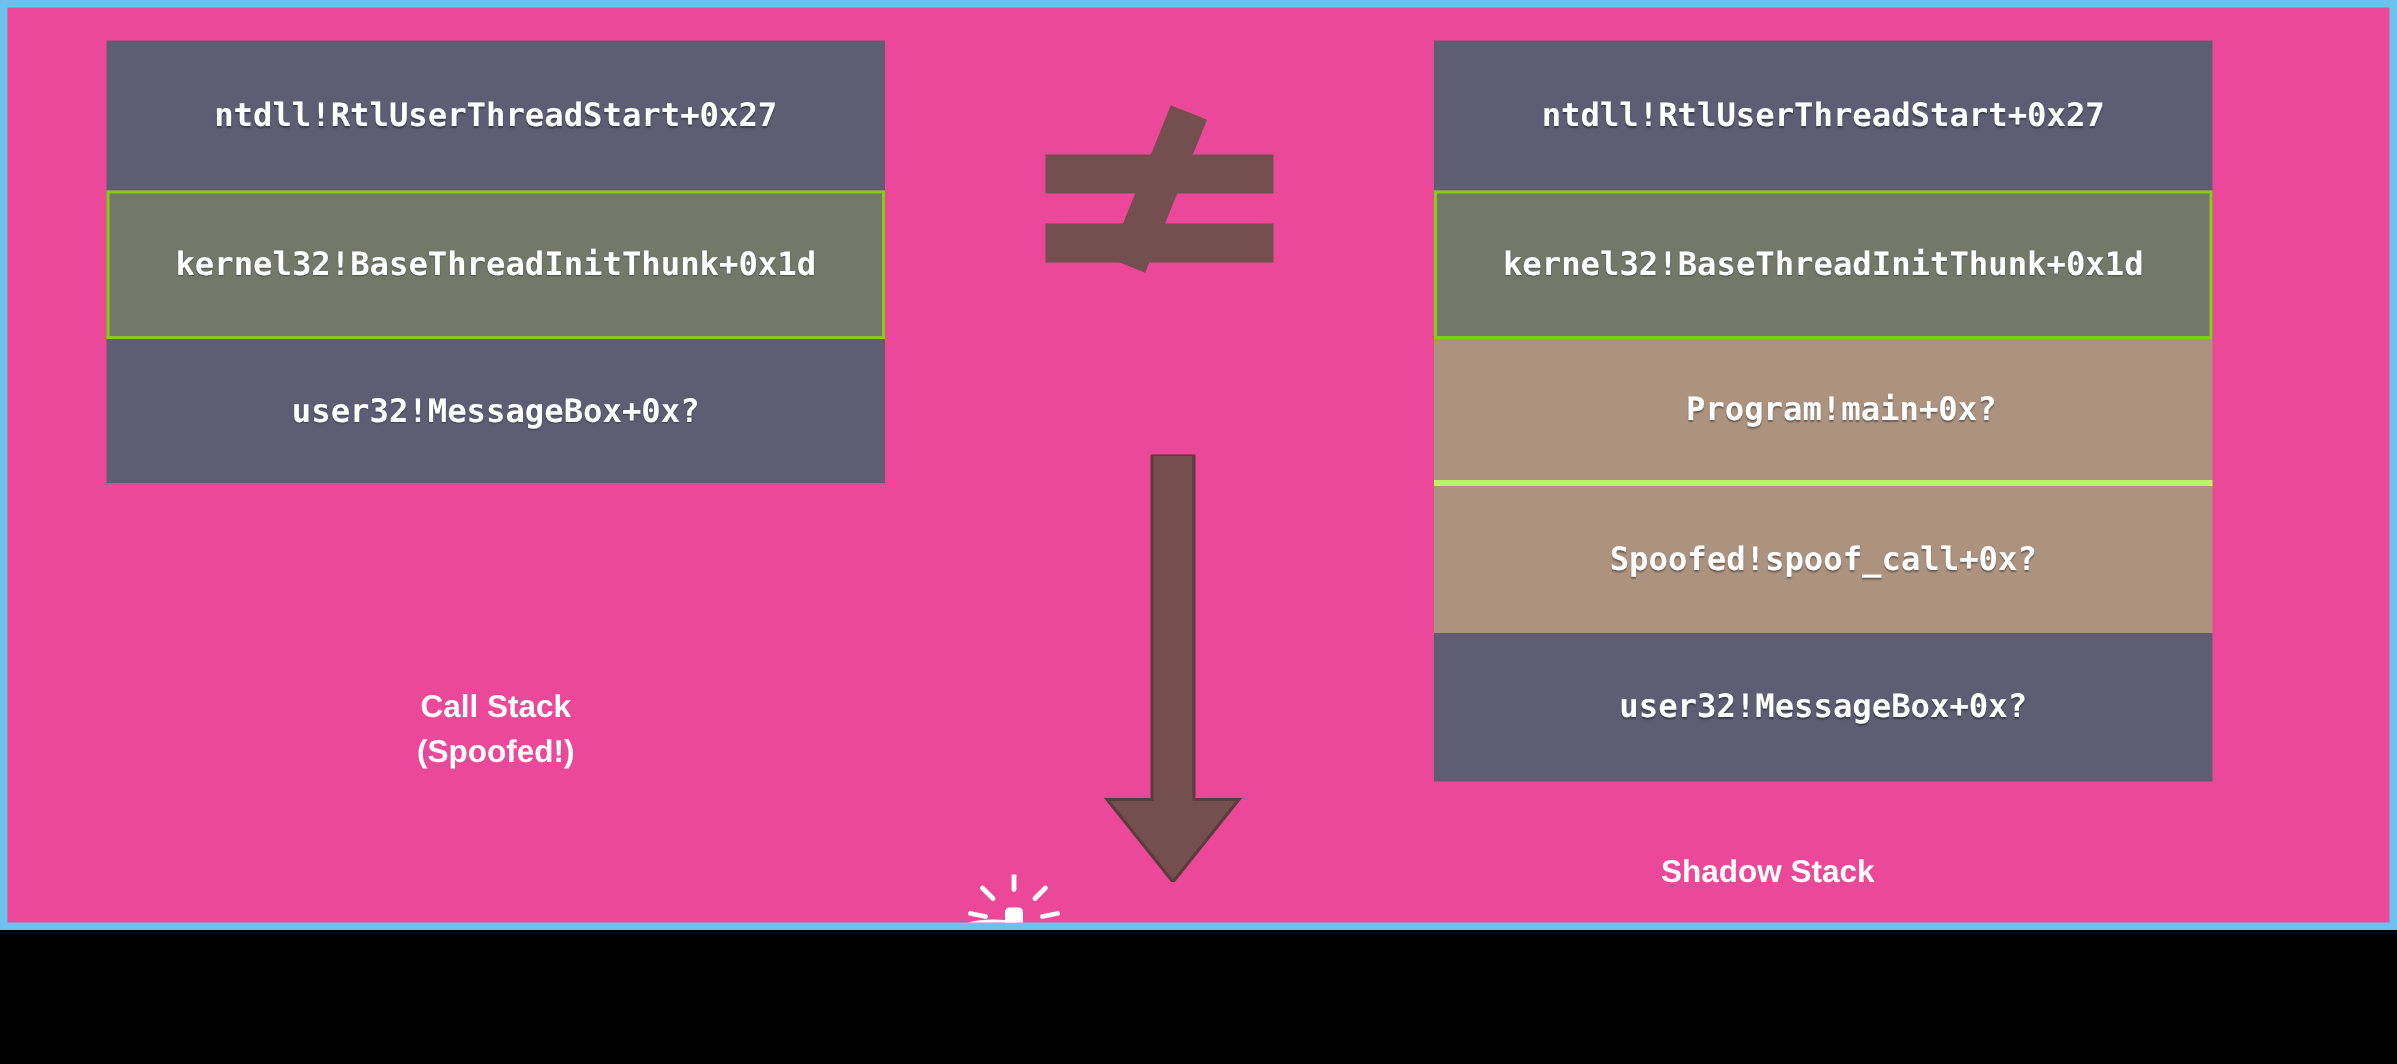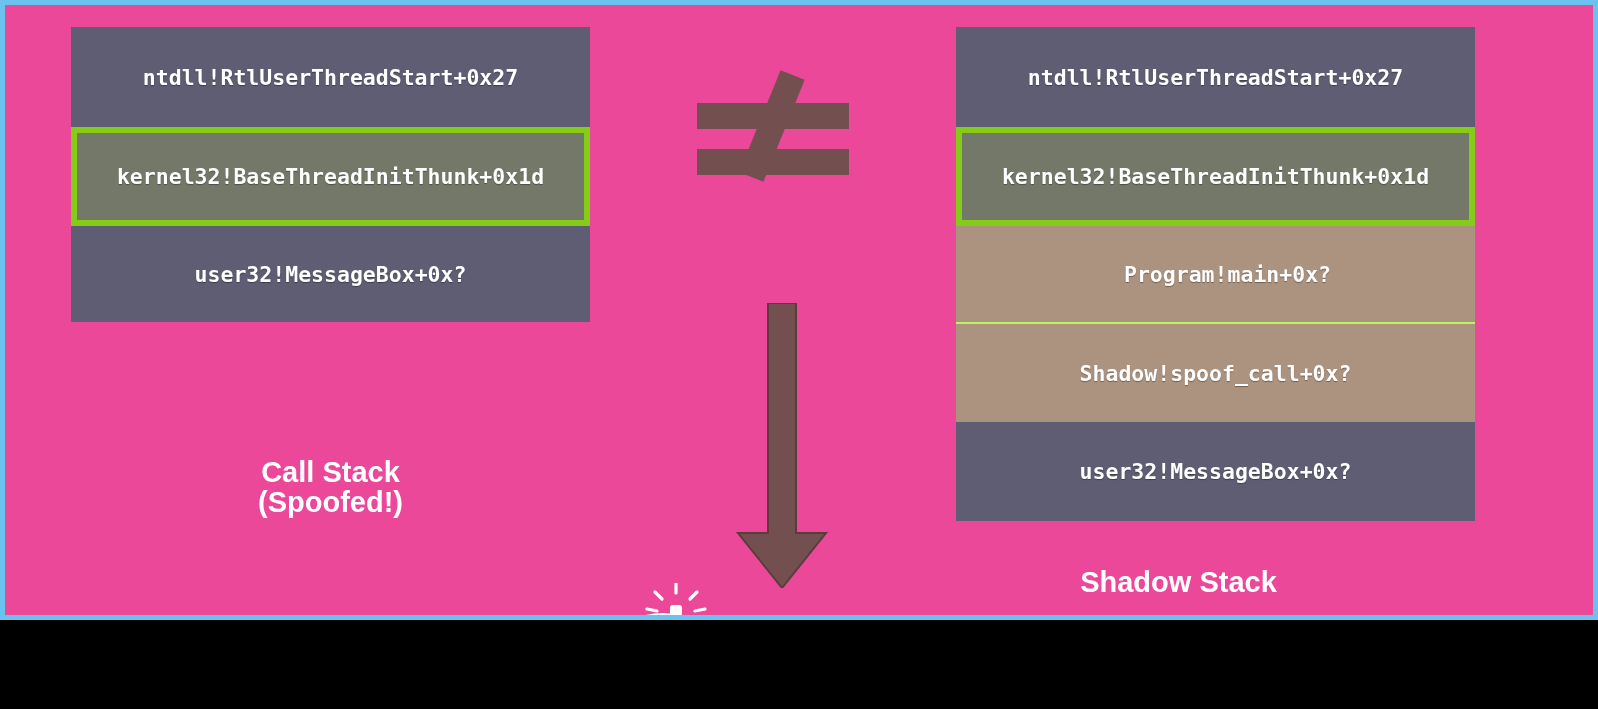--- a/index.html
+++ b/index.html
@@ -35,39 +35,39 @@
     color: #ffffff;
     font-family: "DejaVu Sans Mono", "Liberation Mono", monospace;
     font-weight: bold;
     font-size: 21.5px;
     letter-spacing: 0px;
     white-space: nowrap;
     text-shadow: 0 1px 1px rgba(0,0,0,.35);
   }
   .frame.slate  { background: #5e5d73; height: 99px; }
   .frame.olive  { background: #737869; height: 99px;
-                  border: 6px solid #84cc16; }
+                  border: 2px solid #84cc16; }
   .frame.tan    { background: #ac937f; height: 99px; }
-  .frame.tan.split-top    { border-bottom: 2px solid #bef264; padding-left: 24px; }
+  .frame.tan.split-top    { border-bottom: 4px solid #bef264; padding-left: 24px; }
 
   #call-stack .frame.slate.top   { height: 100px; }
   #call-stack .frame.tan         { height: 99px; }
   #call-stack .frame.slate.bottom{ height: 96px; }
 
   #shadow-stack .frame.slate.top    { height: 100px; }
   #shadow-stack .frame.tan          { height: 98px; }
   #shadow-stack .frame.slate.bottom { height: 99px; }
 
   
   .caption {
     position: absolute;
     color: #ffffff;
     font-family: "Liberation Sans", sans-serif;
     font-weight: bold;
-    font-size: 29px;
+    font-size: 21px;
     line-height: 30px;
     text-align: center;
     white-space: pre-line;
   }
   #call-stack-caption   { left: 66px;  top: 452px; width: 519px; }
   #shadow-stack-caption { left: 914px; top: 562px; width: 519px; }
 
   
   #neq {
     position: absolute;
@@ -137,21 +137,21 @@
     <div class="frame slate bottom">user32!MessageBox+0x?</div>
   </div>
 
   <div id="call-stack-caption" class="caption">Call Stack
 (Spoofed!)</div>
 
   <div id="shadow-stack" class="stack">
     <div class="frame slate top">ntdll!RtlUserThreadStart+0x27</div>
     <div class="frame olive">kernel32!BaseThreadInitThunk+0x1d</div>
     <div class="frame tan split-top">Program!main+0x?</div>
-    <div class="frame tan">Shadow!spoof_call+0x?</div>
+    <div class="frame tan">Spoofed!spoof_call+0x?</div>
     <div class="frame slate bottom">user32!MessageBox+0x?</div>
   </div>
 
   <div id="shadow-stack-caption" class="caption">Shadow Stack</div>
 
   <div id="neq">
     <div class="bar b1"></div>
     <div class="bar b2"></div>
     <div class="slash"></div>
   </div>

